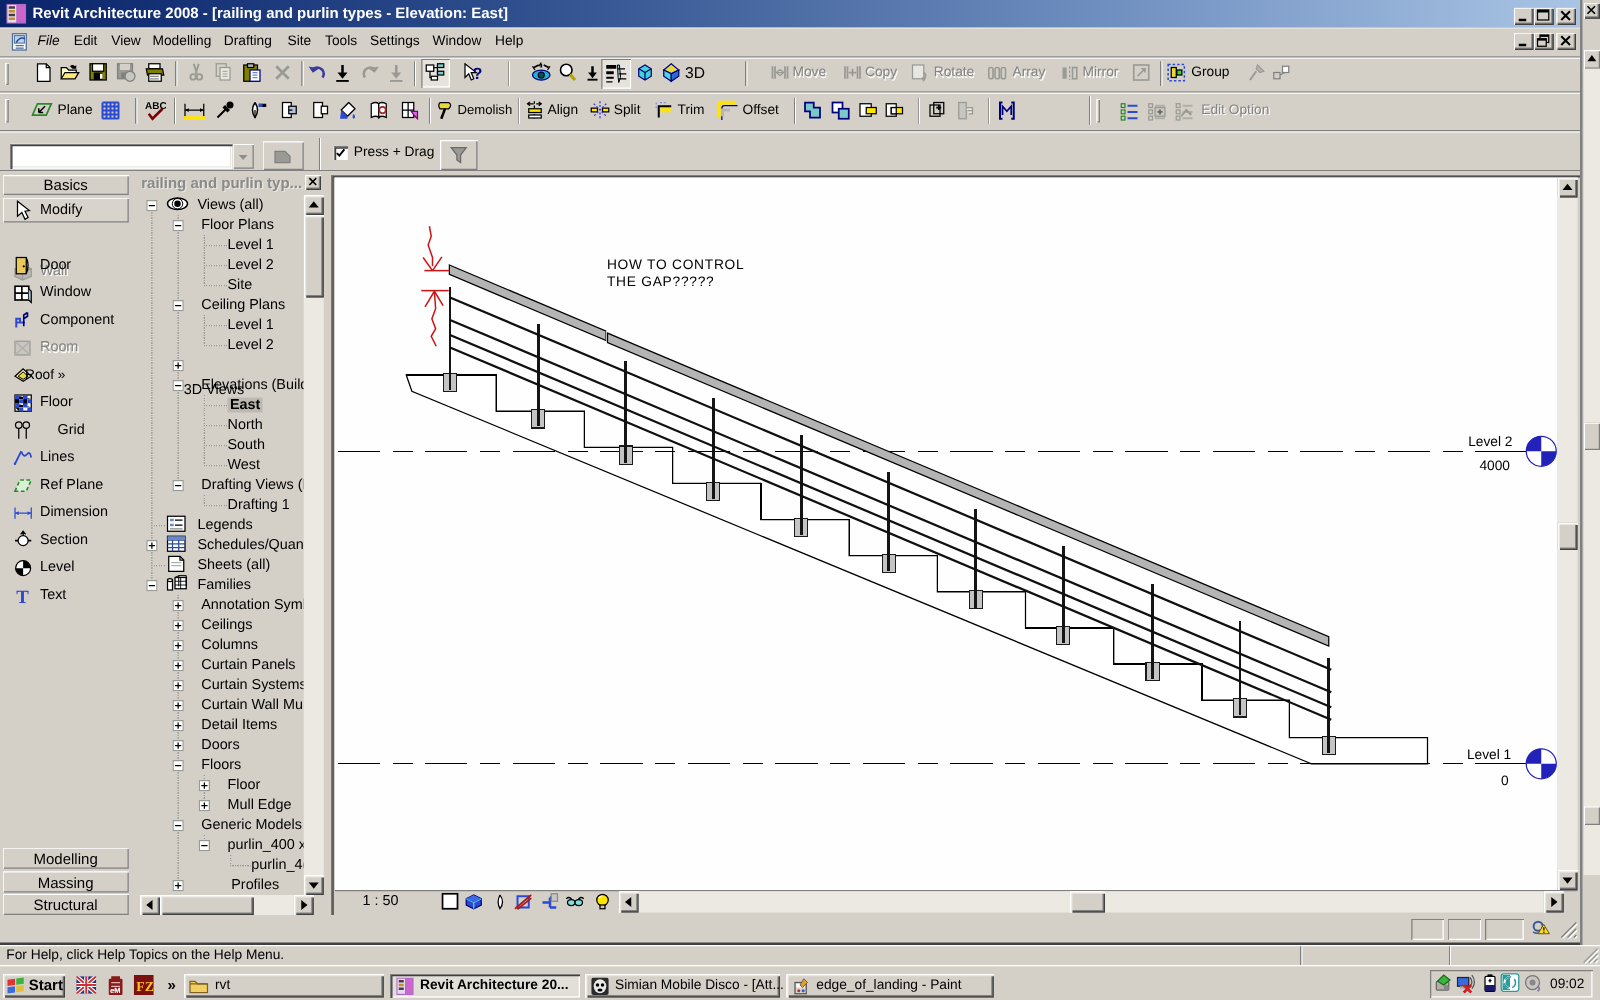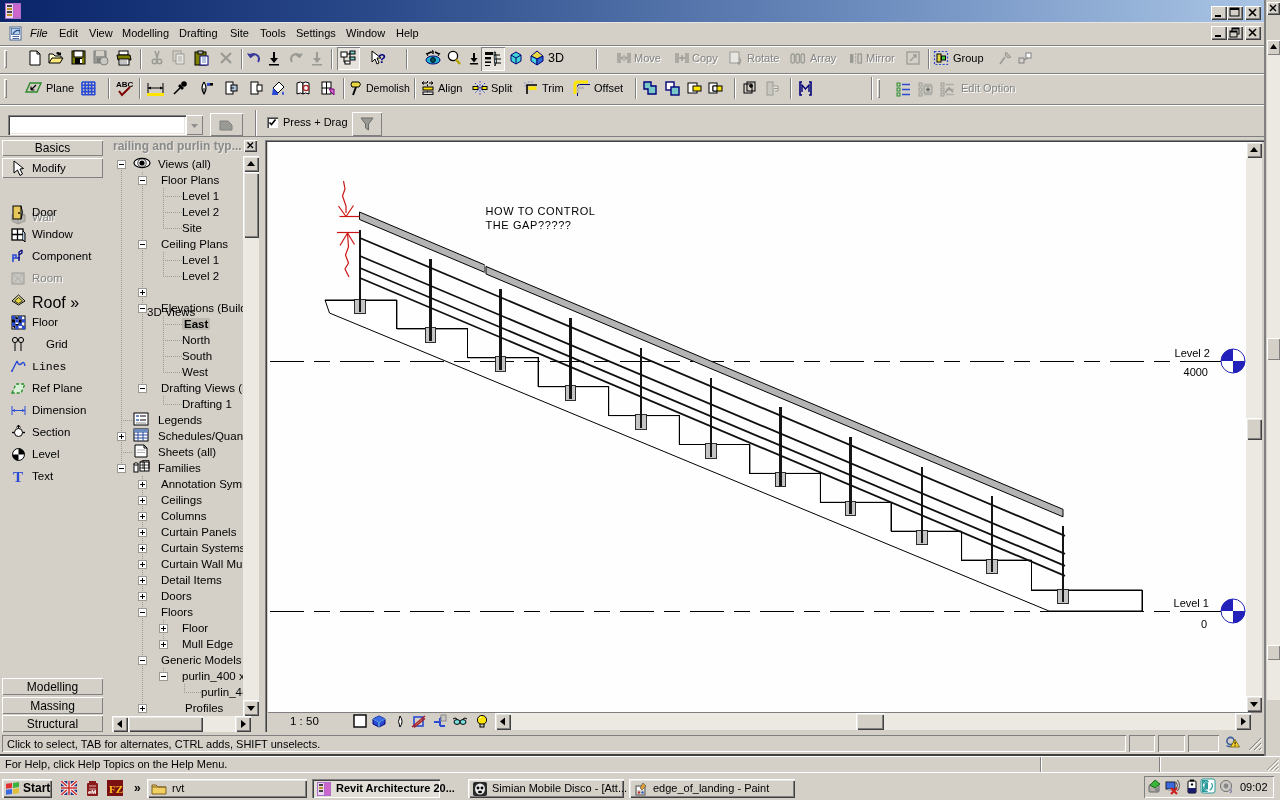--- a/index.html
+++ b/index.html
@@ -25,20 +25,21 @@
     <svg width="16" height="16">
         <rect x="0" y="0" width="16" height="16" fill="#b06cc8"></rect>
         <rect x="1" y="1" width="7" height="14" fill="#e8d8f0"></rect>
         <rect x="2" y="2" width="5" height="2" fill="#404040"></rect>
         <rect x="2" y="5" width="5" height="2" fill="#c09020"></rect>
         <rect x="2" y="8" width="5" height="2" fill="#404040"></rect>
         <rect x="2" y="11" width="5" height="2" fill="#c09020"></rect>
         <rect x="9" y="2" width="6" height="12" fill="#cc66cc"></rect>
       </svg>
   </div>
+  <div class="abs" style="left:26px;top:3px;font-weight:bold;font-size:12px;color:#fff;">Revit Architecture 2008 - [railing and purlin types - Elevation: East]</div>
   <div class="btn abs" style="left:1211px;top:6px;width:16px;height:14px;">
       <svg width="16" height="14">
         <rect x="4" y="9" width="6" height="2" fill="#000"></rect>
       </svg>
     </div>
   <div class="btn abs" style="left:1227px;top:6px;width:16px;height:14px;">
       <svg width="16" height="14">
         <rect x="3" y="2" width="9" height="8" fill="none" stroke="#000" stroke-width="1"></rect>
         <rect x="3" y="2" width="9" height="2" fill="#000"></rect>
       </svg>
@@ -638,21 +639,21 @@
         </div>
         <div class="abs grey" style="left:30px;top:4px;font-size:11.5px;">Room</div>
       </div>
       <div class="abs" style="left:2px;top:132px;width:101px;height:20px;">
         <div class="abs" style="left:8px;top:2px;width:17px;height:17px;">
           <svg width="17" height="17">
             <path d="M2 9 L8.5 3 L15 9 L8.5 13 Z" fill="#f0e8b0" stroke="#000"></path>
             <path d="M4.5 9 L8.5 5.5 L12.5 9 L8.5 11.5 Z" fill="#e8d840" stroke="#000" stroke-width="0.8"></path>
           </svg>
         </div>
-        <div class="abs" style="left:30px;top:4px;font-size:16px;">Roof »</div>
+        <div class="abs" style="left:18px;top:4px;font-size:11px;">Roof »</div>
       </div>
       <div class="abs" style="left:2px;top:154px;width:101px;height:20px;">
         <div class="abs" style="left:8px;top:2px;width:17px;height:17px;">
           <svg width="17" height="17">
             <rect x="2" y="2" width="13" height="13" fill="#fff" stroke="#000"></rect>
             <path d="M2 2 h3.25 v3.25 h3.25 v-3.25 h3.25 v3.25 h3.25 M2 5.25 h3.25 v3.25 h-3.25 M8.5 5.25 v3.25 h3.25 v-3.25 M2 8.5 h3.25 v3.25 h3.25 v-3.25 h3.25 v3.25 h3.25 M2 11.75 h3.25 v3.25 M8.5 11.75 v3.25" stroke="none"></path>
             <path d="M2 2h3.3v3.3h-3.3z M8.6 2h3.3v3.3h-3.3z M5.3 5.3h3.3v3.3h-3.3z M11.9 5.3h3.3v3.3h-3.3z M2 8.6h3.3v3.3h-3.3z M8.6 8.6h3.3v3.3h-3.3z M5.3 11.9h3.3v3.3h-3.3z M11.9 11.9h3.3v3.3h-3.3z" fill="#2a4ad4"></path>
           </svg>
         </div>
         <div class="abs" style="left:30px;top:4px;font-size:11.5px;">Floor</div>
@@ -661,21 +662,21 @@
         <div class="abs" style="left:8px;top:2px;width:17px;height:17px;">
           <svg width="17" height="17">
             <circle cx="5" cy="4" r="2.6" fill="none" stroke="#000"></circle>
             <path d="M5 7 L5 15" stroke="#000"></path>
             <circle cx="11" cy="4" r="2.6" fill="none" stroke="#000"></circle>
             <path d="M11 7 L11 15" stroke="#000"></path>
           </svg>
         </div>
         <div class="abs" style="left:44px;top:4px;font-size:11.5px;">Grid</div>
       </div>
-      <div class="abs" style="left:2px;top:198px;width:101px;height:20px;font-family:Liberation Mono, monospace;">
+      <div class="abs" style="left:2px;top:198px;width:101px;height:20px;">
         <div class="abs" style="left:8px;top:2px;width:17px;height:17px;">
           <svg width="17" height="17">
             <path d="M2 13 L7 3 M7 3 Q9 9 12 5 Q14 3 15 8" fill="none" stroke="#2a4ad4" stroke-width="1.4"></path>
             <circle cx="2" cy="13" r="1" fill="#2a4ad4"></circle>
           </svg>
         </div>
         <div class="abs" style="left:30px;top:4px;font-size:11.5px;">Lines</div>
       </div>
       <div class="abs" style="left:2px;top:220px;width:101px;height:20px;">
         <div class="abs" style="left:8px;top:2px;width:17px;height:17px;">
@@ -1117,23 +1118,20 @@
     <div class="raised2 abs" style="left:588px;top:1px;width:28px;height:17px;"></div>
     <div class="raised2 abs" style="left:967px;top:1px;width:16px;height:17px;">
         <svg width="16" height="17">
           <path d="M6 4.5 L11 8.5 L6 12.5 Z" fill="#000"></path>
         </svg>
       </div>
   </div>
 </div>
 
 <div class="abs" style="left:0;top:733px;width:1264px;height:21px;background:#d4d0c8;">
-  <div class="abs sunken" style="left:2px;top:2px;width:1124px;height:17px;">
-      <span style="position:absolute;left:5px;top:3px;font-size:11px;">Click to select, TAB for alternates, CTRL adds, SHIFT unselects.</span>
-    </div>
   <div class="abs sunken" style="left:1129px;top:2px;width:26px;height:17px;"></div>
   <div class="abs sunken" style="left:1158px;top:2px;width:27px;height:17px;"></div>
   <div class="abs sunken" style="left:1188px;top:2px;width:31px;height:17px;"></div>
   <div class="abs" style="left:1224px;top:2px;width:17px;height:17px;">
     <svg width="17" height="17">
         <circle cx="6.5" cy="6" r="3.6" fill="none" stroke="#3a5a9a" stroke-width="1.6"></circle>
         <path d="M2.5 10.5 Q5 12.5 9 11" stroke="#3a5a9a" stroke-width="1.2" fill="none"></path>
         <path d="M11 4.5 L15.5 12 L6.5 12 Z" fill="#ffd92a" stroke="#6a5a00" stroke-width="0.8"></path>
         <rect x="10.6" y="6.8" width="1" height="2.6" fill="#000"></rect>
         <rect x="10.6" y="10.2" width="1" height="1" fill="#000"></rect>
@@ -1218,21 +1216,21 @@
     </div>
   <div class="abs" style="left:134px;top:9px;font-weight:bold;font-size:12px;">»</div>
 
   <div class="raised2 abs" style="left:147px;top:7px;width:160px;height:19px;">
     <svg width="16" height="13" style="position:absolute;left:4px;top:3px;">
         <path d="M1 12 L1 3 L5 3 L7 5 L15 5 L15 12 Z" fill="#f0d060" stroke="#806020"></path>
         <path d="M1 5 L15 5" stroke="#806020"></path>
       </svg>
     <span style="position:absolute;left:25px;top:3px;font-size:11px;">rvt</span>
   </div>
-  <div class="abs" style="left:312px;top:7px;width:128px;height:19px;background:#e2dfd8;box-shadow:inset 1px 1px 0 #808080, inset 2px 2px 0 #404040, inset -1px -1px 0 #fff;">
+  <div class="abs" style="left:312px;top:7px;width:152px;height:19px;background:#e2dfd8;box-shadow:inset 1px 1px 0 #808080, inset 2px 2px 0 #404040, inset -1px -1px 0 #fff;">
     <svg width="14" height="14" style="position:absolute;left:5px;top:3px;">
         <rect width="14" height="14" fill="#b06cc8"></rect>
         <rect x="1" y="1" width="6" height="12" fill="#e8d8f0"></rect>
         <rect x="2" y="2" width="4" height="2" fill="#404040"></rect>
         <rect x="2" y="5" width="4" height="2" fill="#c09020"></rect>
         <rect x="2" y="8" width="4" height="2" fill="#404040"></rect>
         <rect x="8" y="1" width="5" height="12" fill="#cc66cc"></rect>
       </svg>
     <span style="position:absolute;left:24px;top:3px;font-size:11px;font-weight:bold;white-space:nowrap;">Revit Architecture 20...</span>
   </div>

